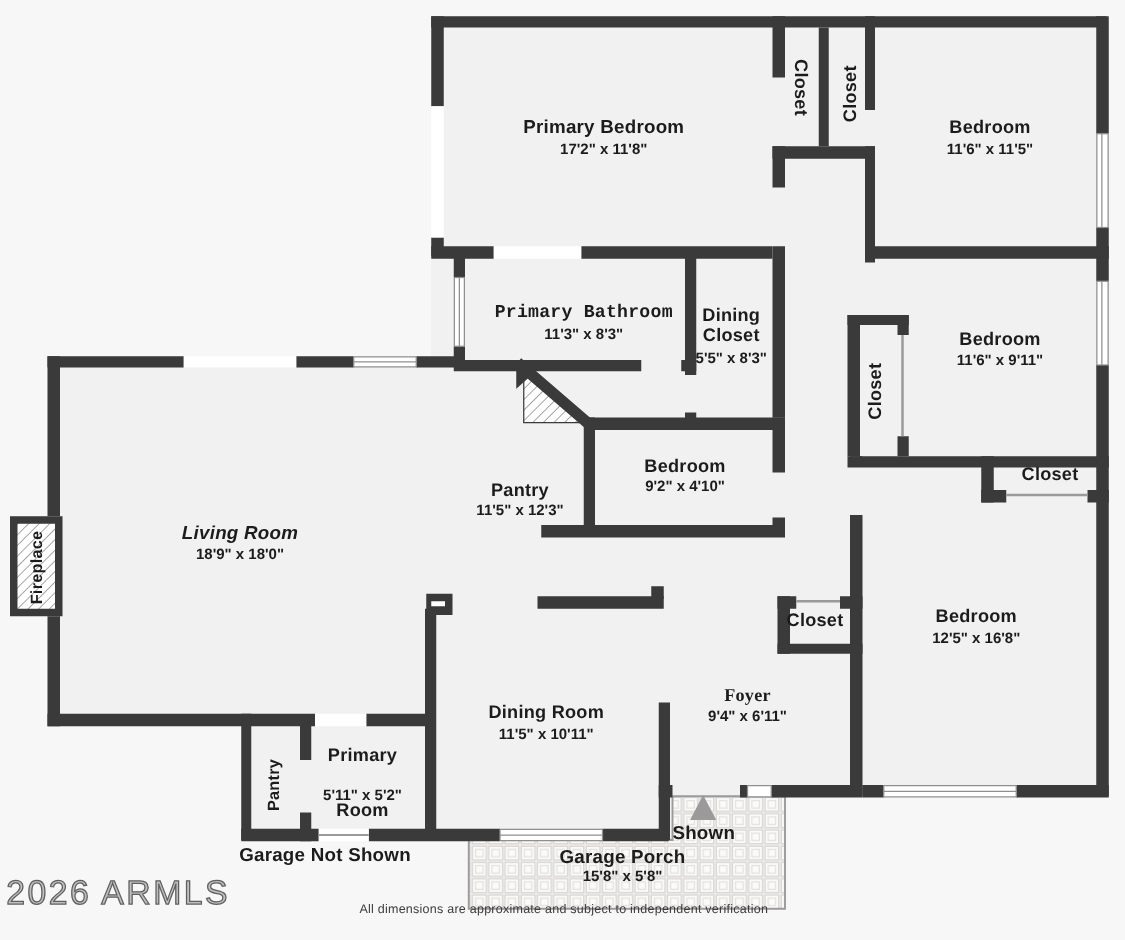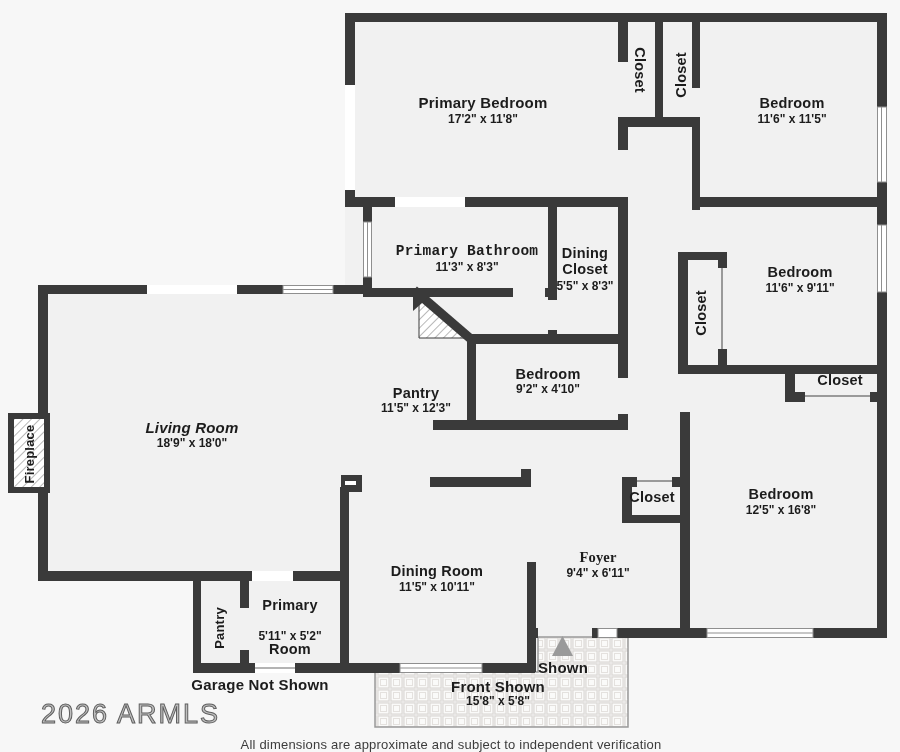--- a/index.html
+++ b/index.html
@@ -7,23 +7,23 @@
   #plan{position:relative;width:900px;height:752px;background:#f7f7f7;overflow:hidden;}
   #plan svg{position:absolute;left:0;top:0;}
   .lbl{position:absolute;white-space:nowrap;color:#1c1c1c;font-weight:bold;
        transform:translate(-50%,-50%);line-height:1;}
   .name{font-size:14.5px;letter-spacing:.2px;}
   .name-lg{font-size:15px;}
   .dims{font-size:12px;}
   .vert-dn{transform:translate(-50%,-50%) rotate(90deg);}
   .vert-up{transform:translate(-50%,-50%) rotate(-90deg);}
   .watermark{position:absolute;left:5px;top:701px;font-size:27px;font-weight:400;
-       letter-spacing:2px;color:#bfbfbf;-webkit-text-stroke:1px #5f5f5f;transform:none;margin-left:36px;}
-  .disclaimer{position:absolute;left:451px;top:744px;transform:translate(-50%,-50%);
-       font-size:13px;font-weight:normal;color:#3c3c3c;letter-spacing:.2px;}
+       letter-spacing:2px;color:#bfbfbf;-webkit-text-stroke:1px #5f5f5f;transform:none;}
+  .disclaimer{position:absolute;left:451px;top:728px;transform:translate(-50%,-50%);
+       font-size:10px;font-weight:normal;color:#3c3c3c;letter-spacing:.2px;}
 </style>
 </head>
 <body>
 
 <div id="plan">
 
 <svg width="900" height="752" viewBox="0 0 900 752">
   <defs>
     <pattern id="hatch" width="6" height="6" patternTransform="rotate(45)" patternUnits="userSpaceOnUse">
       <rect width="6" height="6" fill="#ffffff"></rect>
@@ -233,19 +233,19 @@
 <div class="lbl name" style="left:290px;top:605px;">Primary</div>
 <div class="lbl name" style="left:290px;top:649px;">Room</div>
 <div class="lbl dims" style="left:290px;top:636px;">5'11" x 5'2"</div>
 
 <div class="lbl name vert-up" style="left:219px;top:628px;font-size:13px;">Pantry</div>
 
 <div class="lbl name name-lg" style="left:563px;top:667px;">Shown</div>
 
 <div class="lbl name name-lg" style="left:260px;top:684px;">Garage Not Shown</div>
 
-<div class="lbl name name-lg" style="left:498px;top:686px;">Front Shown</div>
+<div class="lbl name name-lg" style="left:498px;top:686px;">Garage Porch</div>
 <div class="lbl dims" style="left:498px;top:701px;">15'8" x 5'8"</div>
 
 <div class="lbl watermark">2026 ARMLS</div>
 <div class="lbl disclaimer">All dimensions are approximate and subject to independent verification</div>
 
 </div>
 
 </body></html>

